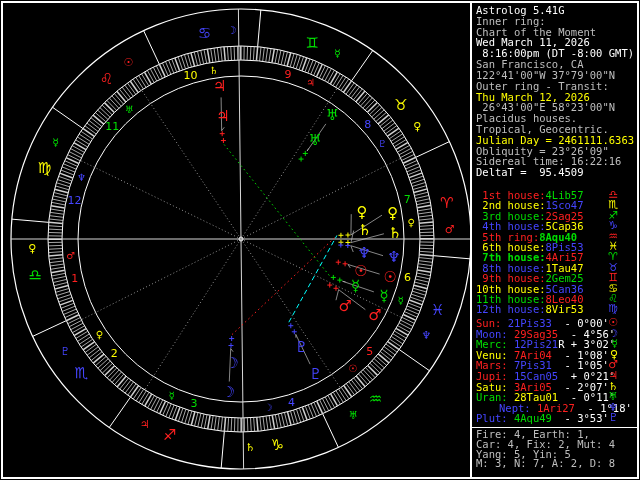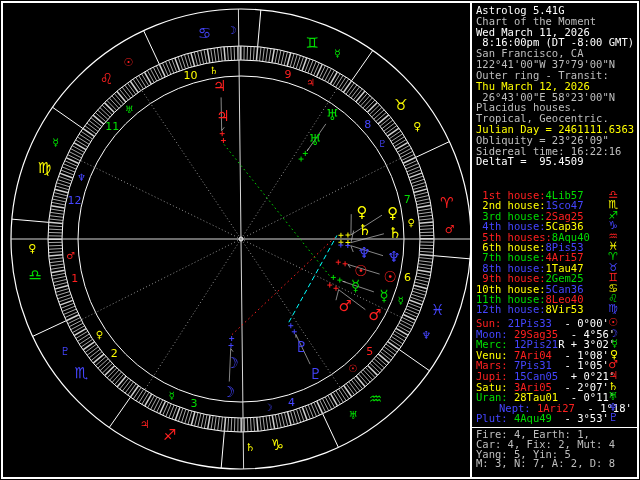--- a/index.html
+++ b/index.html
@@ -545,43 +545,44 @@
       <line x1="295.78371419033004" y1="334.3873401427686" x2="295.9558979878544" y2="337.73626120300753" stroke="#c0c0c0" stroke-width="0.7"></line>
       <line x1="295.78371419033004" y1="334.3873401427686" x2="310.10938080546526" y2="364.1914273610026" stroke="#c0c0c0" stroke-width="0.7"></line>
       <text x="301.30558717251284" y="347.3477556563977" fill="#4545ff" font-size="15" text-anchor="middle" dominant-baseline="central">♇</text>
       <text x="315.4254870212703" y="373.8215371580028" fill="#4545ff" font-size="15" text-anchor="middle" dominant-baseline="central">♇</text>
       <circle cx="241" cy="239" r="2" fill="none" stroke="#fff" stroke-width="1"></circle>
     </svg>
   <div id="divider"></div>
   <div id="sidebar">
     <div id="sb-header">
         <div class="sbline" style="color: rgb(255, 255, 255);">Astrolog 5.41G</div>
+        <div class="sbline" style="color: rgb(190, 190, 190);">Inner ring:</div>
         <div class="sbline" style="color: rgb(190, 190, 190);">Chart of the Moment</div>
         <div class="sbline" style="color: rgb(255, 255, 255);">Wed March 11, 2026</div>
         <div class="sbline" style="color: rgb(255, 255, 255);"> 8:16:00pm (DT -8:00 GMT)</div>
         <div class="sbline" style="color: rgb(190, 190, 190);">San Francisco, CA</div>
         <div class="sbline" style="color: rgb(190, 190, 190);">122°41'00"W 37°79'00"N</div>
         <div class="sbline" style="color: rgb(190, 190, 190);">Outer ring - Transit:</div>
         <div class="sbline" style="color: rgb(255, 255, 0);">Thu March 12, 2026</div>
         <div class="sbline" style="color: rgb(190, 190, 190);"> 26°43'00"E 58°23'00"N</div>
         <div class="sbline" style="color: rgb(190, 190, 190);">Placidus houses.</div>
         <div class="sbline" style="color: rgb(190, 190, 190);">Tropical, Geocentric.</div>
         <div class="sbline" style="color: rgb(255, 255, 0);">Julian Day = 2461111.6363</div>
         <div class="sbline" style="color: rgb(190, 190, 190);">Obliquity = 23°26'09"</div>
         <div class="sbline" style="color: rgb(190, 190, 190);">Sidereal time: 16:22:16</div>
         <div class="sbline" style="color: rgb(255, 255, 255);">DeltaT =  95.4509</div>
       </div>
     <div id="sb-houses">
         <div class="hrow"><span style="color: rgb(255, 32, 32);"> 1st house:</span><span style="color: rgb(0, 221, 0);">4Lib57</span><span class="rowglyph" style="color: rgb(255, 32, 32);">♎</span></div>
         <div class="hrow"><span style="color: rgb(255, 255, 0);"> 2nd house:</span><span style="color: rgb(69, 69, 255);">1Sco47</span><span class="rowglyph" style="color: rgb(255, 255, 0);">♏</span></div>
         <div class="hrow"><span style="color: rgb(0, 221, 0);"> 3rd house:</span><span style="color: rgb(255, 32, 32);">2Sag25</span><span class="rowglyph" style="color: rgb(0, 221, 0);">♐</span></div>
         <div class="hrow"><span style="color: rgb(69, 69, 255);"> 4th house:</span><span style="color: rgb(255, 255, 0);">5Cap36</span><span class="rowglyph" style="color: rgb(69, 69, 255);">♑</span></div>
-        <div class="hrow"><span style="color: rgb(255, 32, 32);"> 5th houses:</span><span style="color: rgb(0, 221, 0);">8Aqu40</span><span class="rowglyph" style="color: rgb(255, 32, 32);">♒</span></div>
+        <div class="hrow"><span style="color: rgb(255, 32, 32);"> 5th ring:</span><span style="color: rgb(0, 221, 0); font-weight: bold;">8Aqu40</span><span class="rowglyph" style="color: rgb(255, 32, 32);">♒</span></div>
         <div class="hrow"><span style="color: rgb(255, 255, 0);"> 6th house:</span><span style="color: rgb(69, 69, 255);">8Pis53</span><span class="rowglyph" style="color: rgb(255, 255, 0);">♓</span></div>
-        <div class="hrow"><span style="color: rgb(0, 221, 0);"> 7th house:</span><span style="color: rgb(255, 32, 32);">4Ari57</span><span class="rowglyph" style="color: rgb(0, 221, 0);">♈</span></div>
+        <div class="hrow"><span style="color: rgb(0, 221, 0); font-weight: bold;"> 7th house:</span><span style="color: rgb(255, 32, 32);">4Ari57</span><span class="rowglyph" style="color: rgb(0, 221, 0);">♈</span></div>
         <div class="hrow"><span style="color: rgb(69, 69, 255);"> 8th house:</span><span style="color: rgb(255, 255, 0);">1Tau47</span><span class="rowglyph" style="color: rgb(69, 69, 255);">♉</span></div>
         <div class="hrow"><span style="color: rgb(255, 32, 32);"> 9th house:</span><span style="color: rgb(0, 221, 0);">2Gem25</span><span class="rowglyph" style="color: rgb(255, 32, 32);">♊</span></div>
         <div class="hrow"><span style="color: rgb(255, 255, 0);">10th house:</span><span style="color: rgb(69, 69, 255);">5Can36</span><span class="rowglyph" style="color: rgb(255, 255, 0);">♋</span></div>
         <div class="hrow"><span style="color: rgb(0, 221, 0);">11th house:</span><span style="color: rgb(255, 32, 32);">8Leo40</span><span class="rowglyph" style="color: rgb(0, 221, 0);">♌</span></div>
         <div class="hrow"><span style="color: rgb(69, 69, 255);">12th house:</span><span style="color: rgb(255, 255, 0);">8Vir53</span><span class="rowglyph" style="color: rgb(69, 69, 255);">♍</span></div>
       </div>
     <div id="sb-planets">
         <div class="prow"><span style="color: rgb(255, 32, 32);">Sun:</span><span style="color: rgb(255, 255, 255);"> </span><span style="color: rgb(69, 69, 255);">21Pis33</span><span style="color: rgb(255, 255, 255);"> </span><span style="color: rgb(255, 255, 255);"> - 0°00'</span><span class="rowglyph" style="color: rgb(255, 32, 32);">☉</span></div>
         <div class="prow"><span style="color: rgb(69, 69, 255);">Moon:</span><span style="color: rgb(255, 255, 255);"> </span><span style="color: rgb(255, 32, 32); text-align: right;">29Sag35</span><span style="color: rgb(255, 255, 255);"> </span><span style="color: rgb(255, 255, 255);"> - 4°56'</span><span class="rowglyph" style="color: rgb(69, 69, 255);">☽</span></div>
         <div class="prow"><span style="color: rgb(0, 221, 0);">Merc:</span><span style="color: rgb(255, 255, 255);"> </span><span style="color: rgb(69, 69, 255);">12Pis21</span><span style="color: rgb(255, 255, 255);">R</span><span style="color: rgb(255, 255, 255);"> + 3°02'</span><span class="rowglyph" style="color: rgb(0, 221, 0);">☿</span></div>

